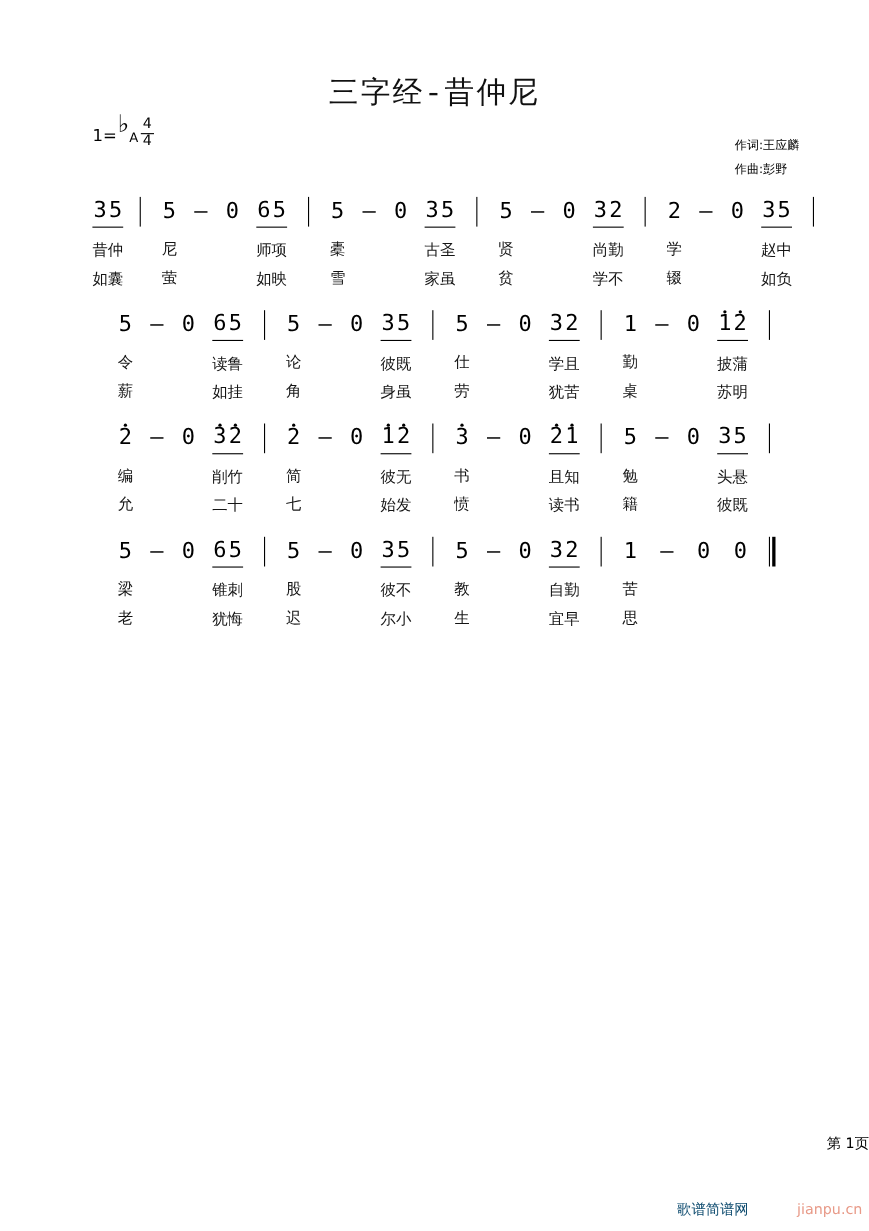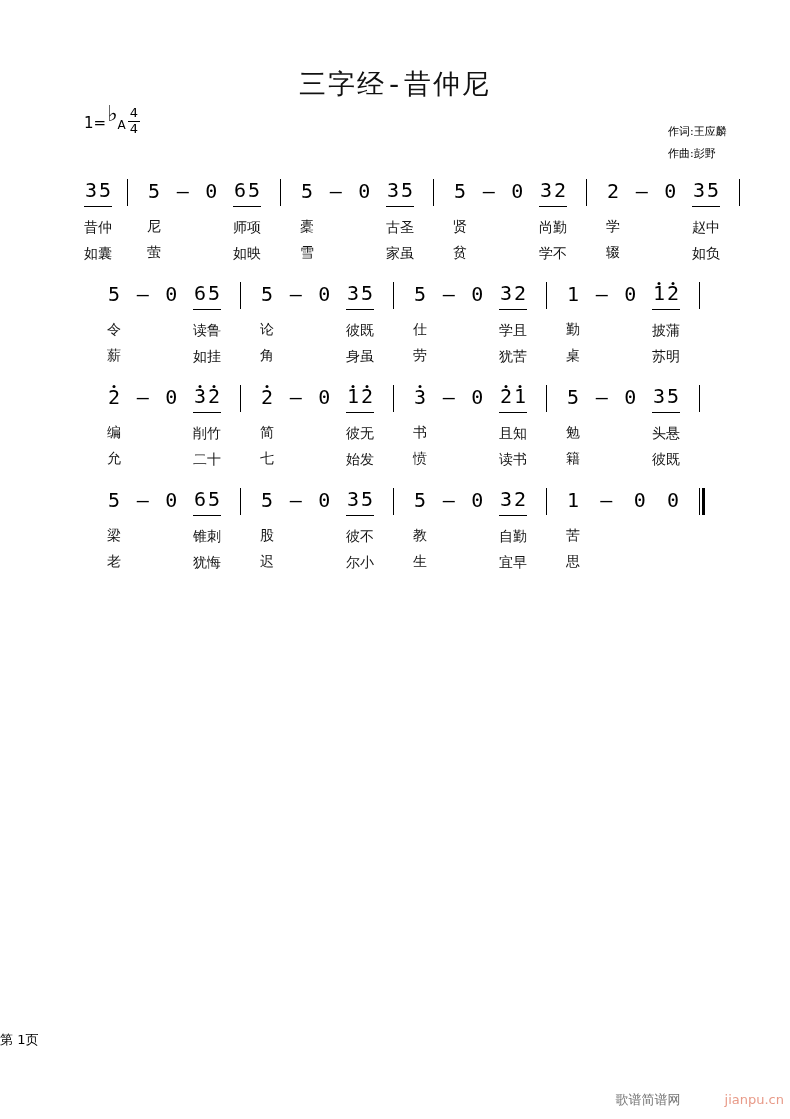--- a/index.html
+++ b/index.html
@@ -38,21 +38,21 @@
   .note { display:inline-flex; height:30px; line-height:30px; font-size:20px;
           font-family:"DejaVu Sans Mono","Liberation Mono",monospace; }
   .note.beamed { border-bottom:1px solid #000; height:31px; line-height:29px; }
   .ch { position:relative; text-align:center; padding:0 1px; }
   .odot { position:absolute; left:50%; top:3px; transform:translateX(-50%);
           width:3px; height:3px; border-radius:50%; background:#000; }
   .lyr { font-size:14px; height:26px; display:flex; align-items:flex-end;
          white-space:nowrap; color:#141414; }
   .lyr.r0 { margin-top:4px; }
   .footer-page { position:absolute; top:1031px; left:0; width:100%;
-                 text-align:left; font-size:13px; }
+                 text-align:right; font-size:13px; }
   .watermark { position:absolute; top:1091px; right:6px; font-size:13px; }
   .watermark .wm-domain { margin-left:4px; }
 </style>
 </head>
 <body>
 
 <div class="title">三字经-昔仲尼</div>
 
 <div class="keysig">
   <span class="kprefix">1=</span>
@@ -601,14 +601,14 @@
       <div class="bar final">
         <div class="thin"></div>
         <div class="thick"></div>
       </div>
     </div>
   </div>
 
 <div class="footer-page">第 1页</div>
 
 <div class="watermark">
-  <span class="wm-cn" style="color: #737373;">歌谱简谱网</span><span class="wm-domain" style="color: rgb(232, 154, 136); margin-left: 44px;">jianpu.cn</span>
+  <span class="wm-cn" style="color: #0c4a6e;">歌谱简谱网</span><span class="wm-domain" style="color: rgb(232, 154, 136); margin-left: 44px;">jianpu.cn</span>
 </div>
 
 </body></html>

